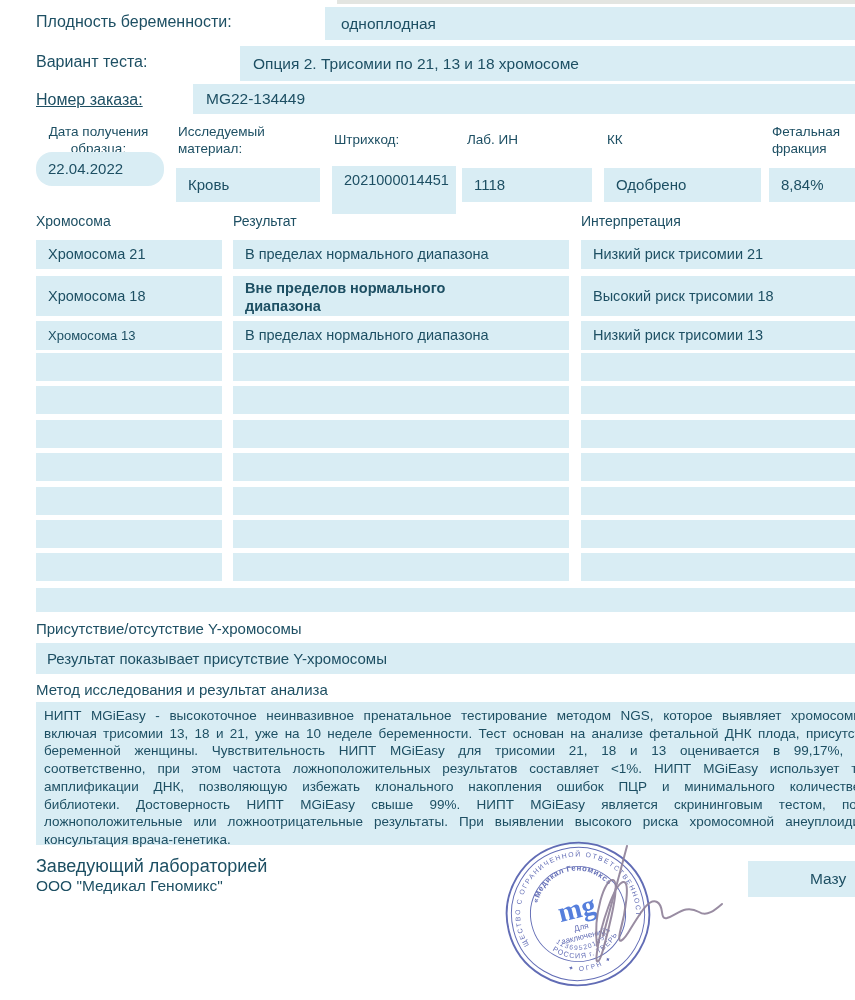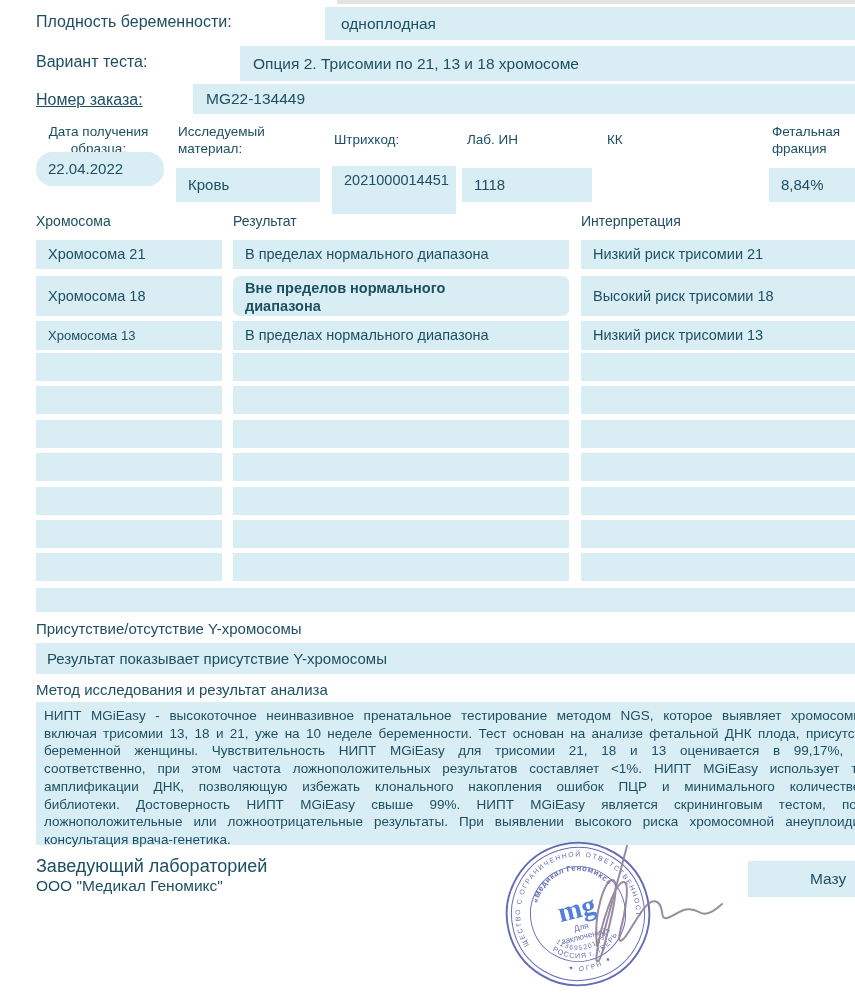--- a/index.html
+++ b/index.html
@@ -44,34 +44,35 @@
   <div class="abs label hdr" style="left:178px; top:124px; width:115px;">Исследуемый материал:</div>
   <div class="abs label hdr" style="left:334px; top:132px;">Штрихкод:</div>
   <div class="abs label hdr" style="left:467px; top:132px;">Лаб. ИН</div>
   <div class="abs label hdr" style="left:607px; top:132px;">КК</div>
   <div class="abs label hdr" style="left:772px; top:124px; width:88px;">Фетальная фракция</div>
 
   <div class="bar cell val" style="left:36px; top:152px; width:128px; height:34px; line-height:34px;border-radius:16px;"><span>22.04.2022</span></div>
   <div class="bar cell val" style="left:176px; top:168px; width:144px; height:34px; line-height:34px;"><span>Кровь</span></div>
   <div class="bar cell" style="left:332px; top:166px; width:124px; height:48px; font-size:14.5px; line-height:20px; padding-top:4px; word-break:break-all;"><span>2021000014451</span></div>
   <div class="bar cell val" style="left:462px; top:168px; width:130px; height:34px; line-height:34px;"><span>1118</span></div>
+  <div class="bar cell val" style="left:604px; top:168px; width:157px; height:34px; line-height:34px;"><span>Одобрено</span></div>
   <div class="bar cell val" style="left:769px; top:168px; width:90px; height:34px; line-height:34px;"><span>8,84%</span></div>
 
   <div class="abs label" style="left:36px; top:213px; font-size:14px;">Хромосома</div>
   <div class="abs label" style="left:233px; top:213px; font-size:14px;">Результат</div>
   <div class="abs label" style="left:581px; top:213px; font-size:14px;">Интерпретация</div>
 
   <div class="bar cell" style="left:36px; top:240px; width:186px; height:29px; line-height:29px; font-size:14.5px;"><span>Хромосома 21</span></div>
   <div class="bar cell" style="left:233px; top:240px; width:336px; height:29px; line-height:29px; font-size:14.5px;"><span>В пределах нормального диапазона</span></div>
   <div class="bar cell" style="left:581px; top:240px; width:278px; height:29px; line-height:29px; font-size:14.5px;"><span>Низкий риск трисомии 21</span></div>
 
   <div class="bar cell vcenter" style="left:36px; top:276px; width:186px; height:40px; font-size:14.5px;">
       <span>Хромосома 18</span>
     </div>
-  <div class="bar cell bold" style="left:233px; top:276px; width:336px; height:40px; font-size:14.5px; line-height:18px; padding-top:3px; padding-right:90px;border-radius:7px;"><span>Вне пределов нормального диапазона</span></div>
+  <div class="bar cell bold" style="left:233px; top:276px; width:336px; height:40px; font-size:14.5px; line-height:18px; padding-top:3px; padding-right:90px;"><span>Вне пределов нормального диапазона</span></div>
   <div class="bar cell vcenter" style="left:581px; top:276px; width:278px; height:40px; font-size:14.5px;">
       <span>Высокий риск трисомии 18</span>
     </div>
 
   <div class="bar cell" style="left:36px; top:321px; width:186px; height:29px; line-height:29px; font-size:13px;"><span>Хромосома 13</span></div>
   <div class="bar cell" style="left:233px; top:321px; width:336px; height:29px; line-height:29px; font-size:14.5px;"><span>В пределах нормального диапазона</span></div>
   <div class="bar cell" style="left:581px; top:321px; width:278px; height:29px; line-height:29px; font-size:14.5px;"><span>Низкий риск трисомии 13</span></div>
 
   <div id="empty-rows">
       <div class="bar" style="left: 36px; top: 353px; width: 186px; height: 28px;"></div>

